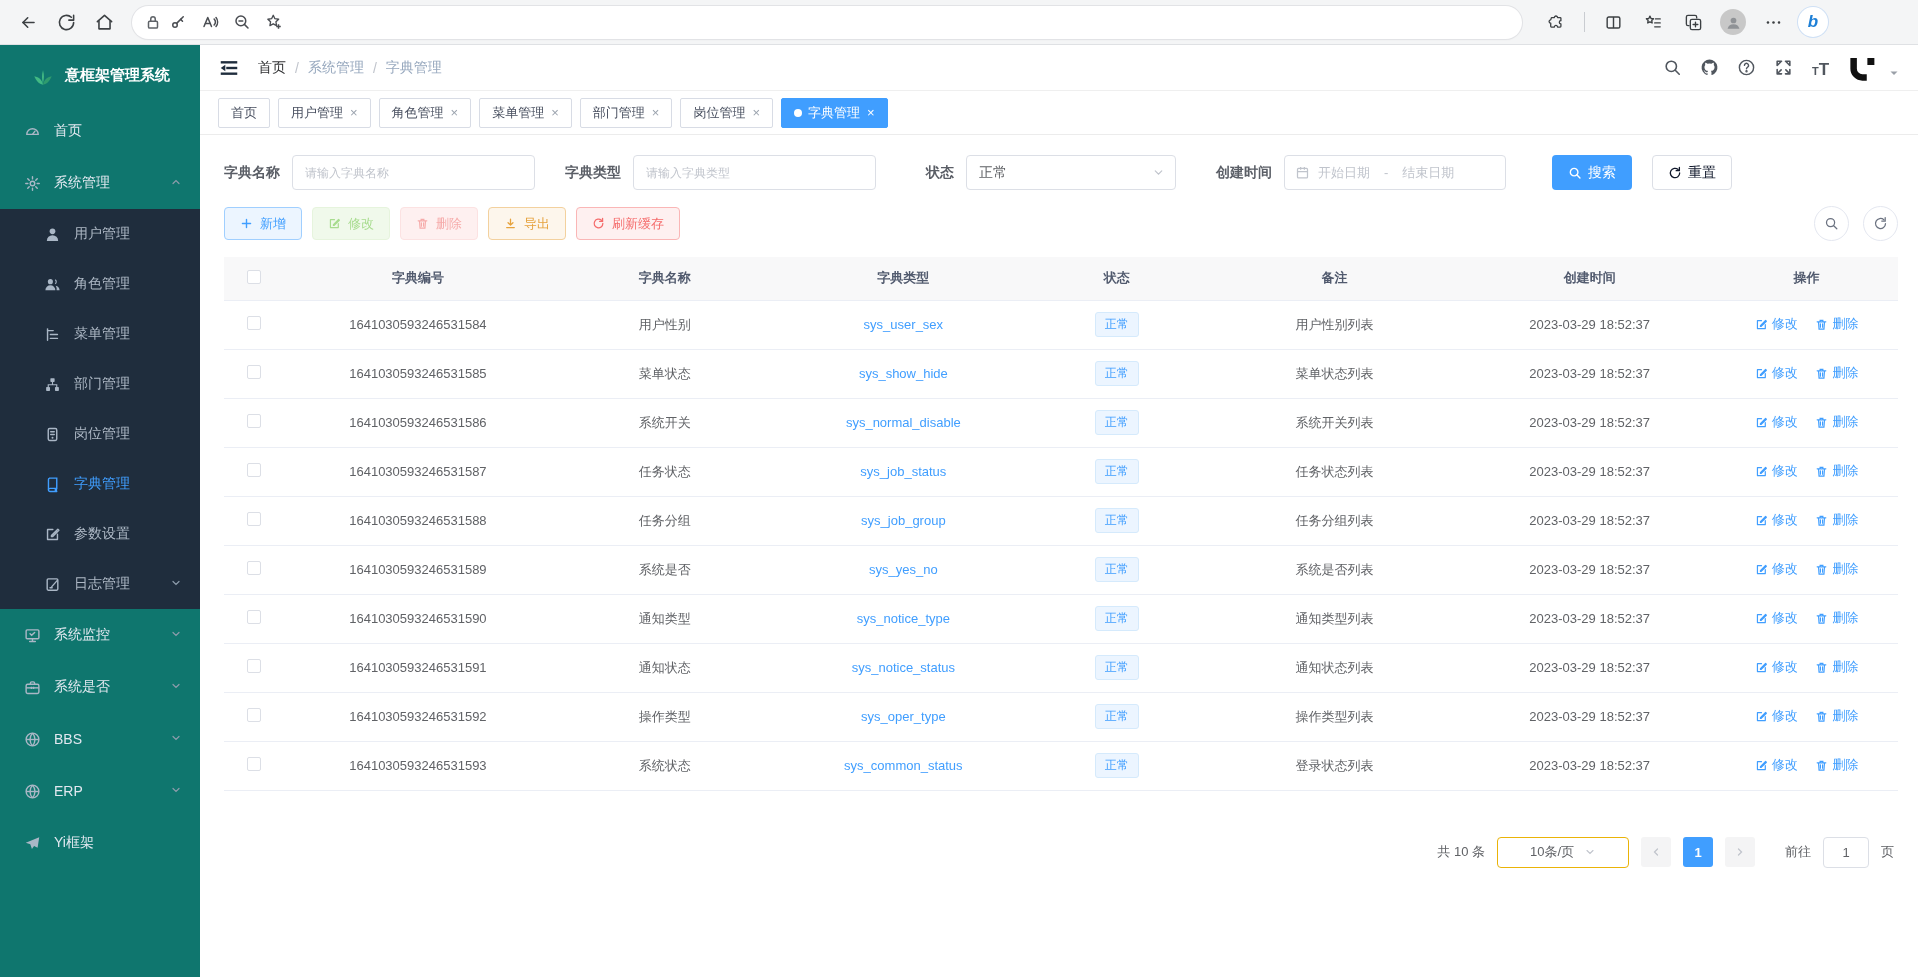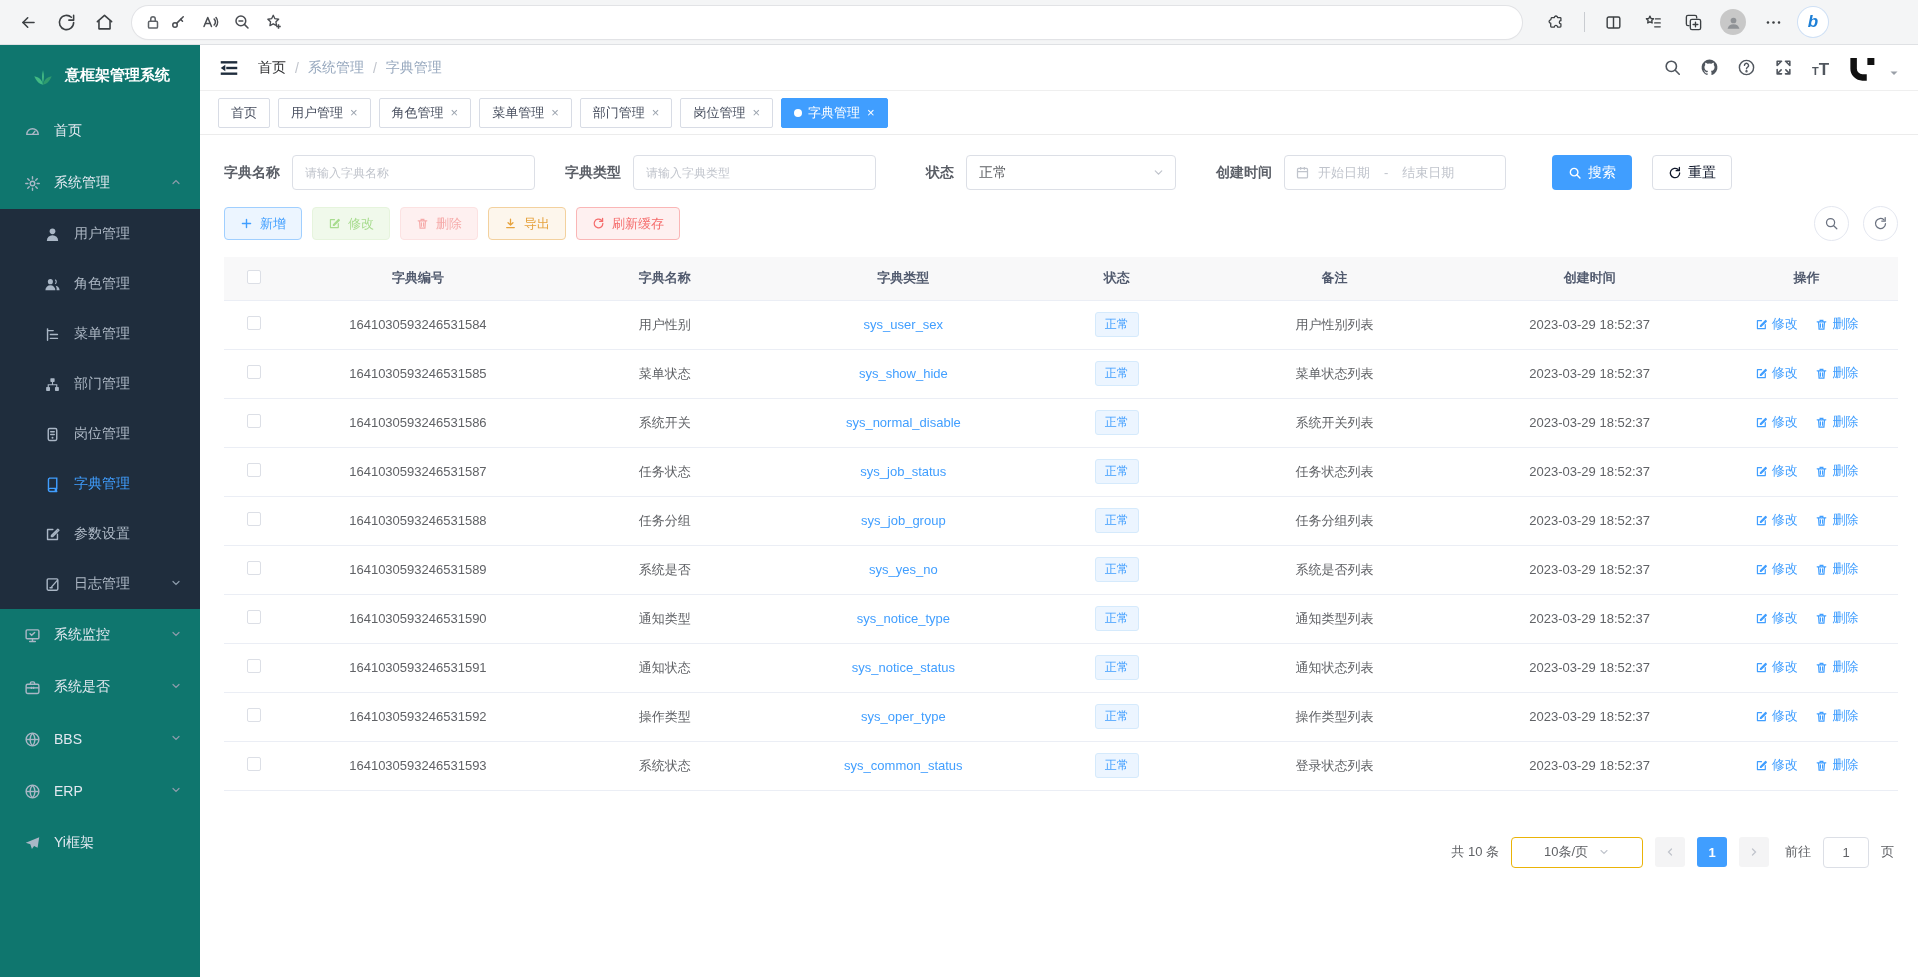--- a/index.html
+++ b/index.html
@@ -129,21 +129,21 @@
   .psel { width:132px; height:31px; border:1px solid #eab308; border-radius:4px; display:flex;
     align-items:center; justify-content:center; gap:10px; cursor:pointer; }
   .psel .chev { color:#c0c4cc; width:12px; height:12px; }
   .pnav { width:30px; height:30px; border-radius:3px; background:#f4f4f5; color:#c0c4cc;
     display:flex; align-items:center; justify-content:center; cursor:pointer; }
   .pnav svg { width:12px; height:12px; }
   .pcur { width:30px; height:30px; border-radius:3px; background:#409eff; color:#fff;
     display:flex; align-items:center; justify-content:center; font-weight:bold; cursor:pointer; }
   .goto-input { width:46px; height:31px; border:1px solid #dcdfe6; border-radius:4px;
     text-align:center; font-size:13px; color:#606266; outline:none; font-family:inherit; }
-  .ml6{margin-left:4px;} .mr2{margin-right:2px;}
+  .ml6{margin-left:18px;} .mr2{margin-right:2px;}
 </style>
 </head>
 <body>
 
 <div class="browser-bar">
   <div class="b-btn">
     <svg viewBox="0 0 24 24" fill="none" stroke="currentColor" stroke-width="2" stroke-linecap="round" stroke-linejoin="round">
         <path d="M19 12H5"></path>
         <path d="M11 18l-6-6 6-6"></path>
       </svg>

